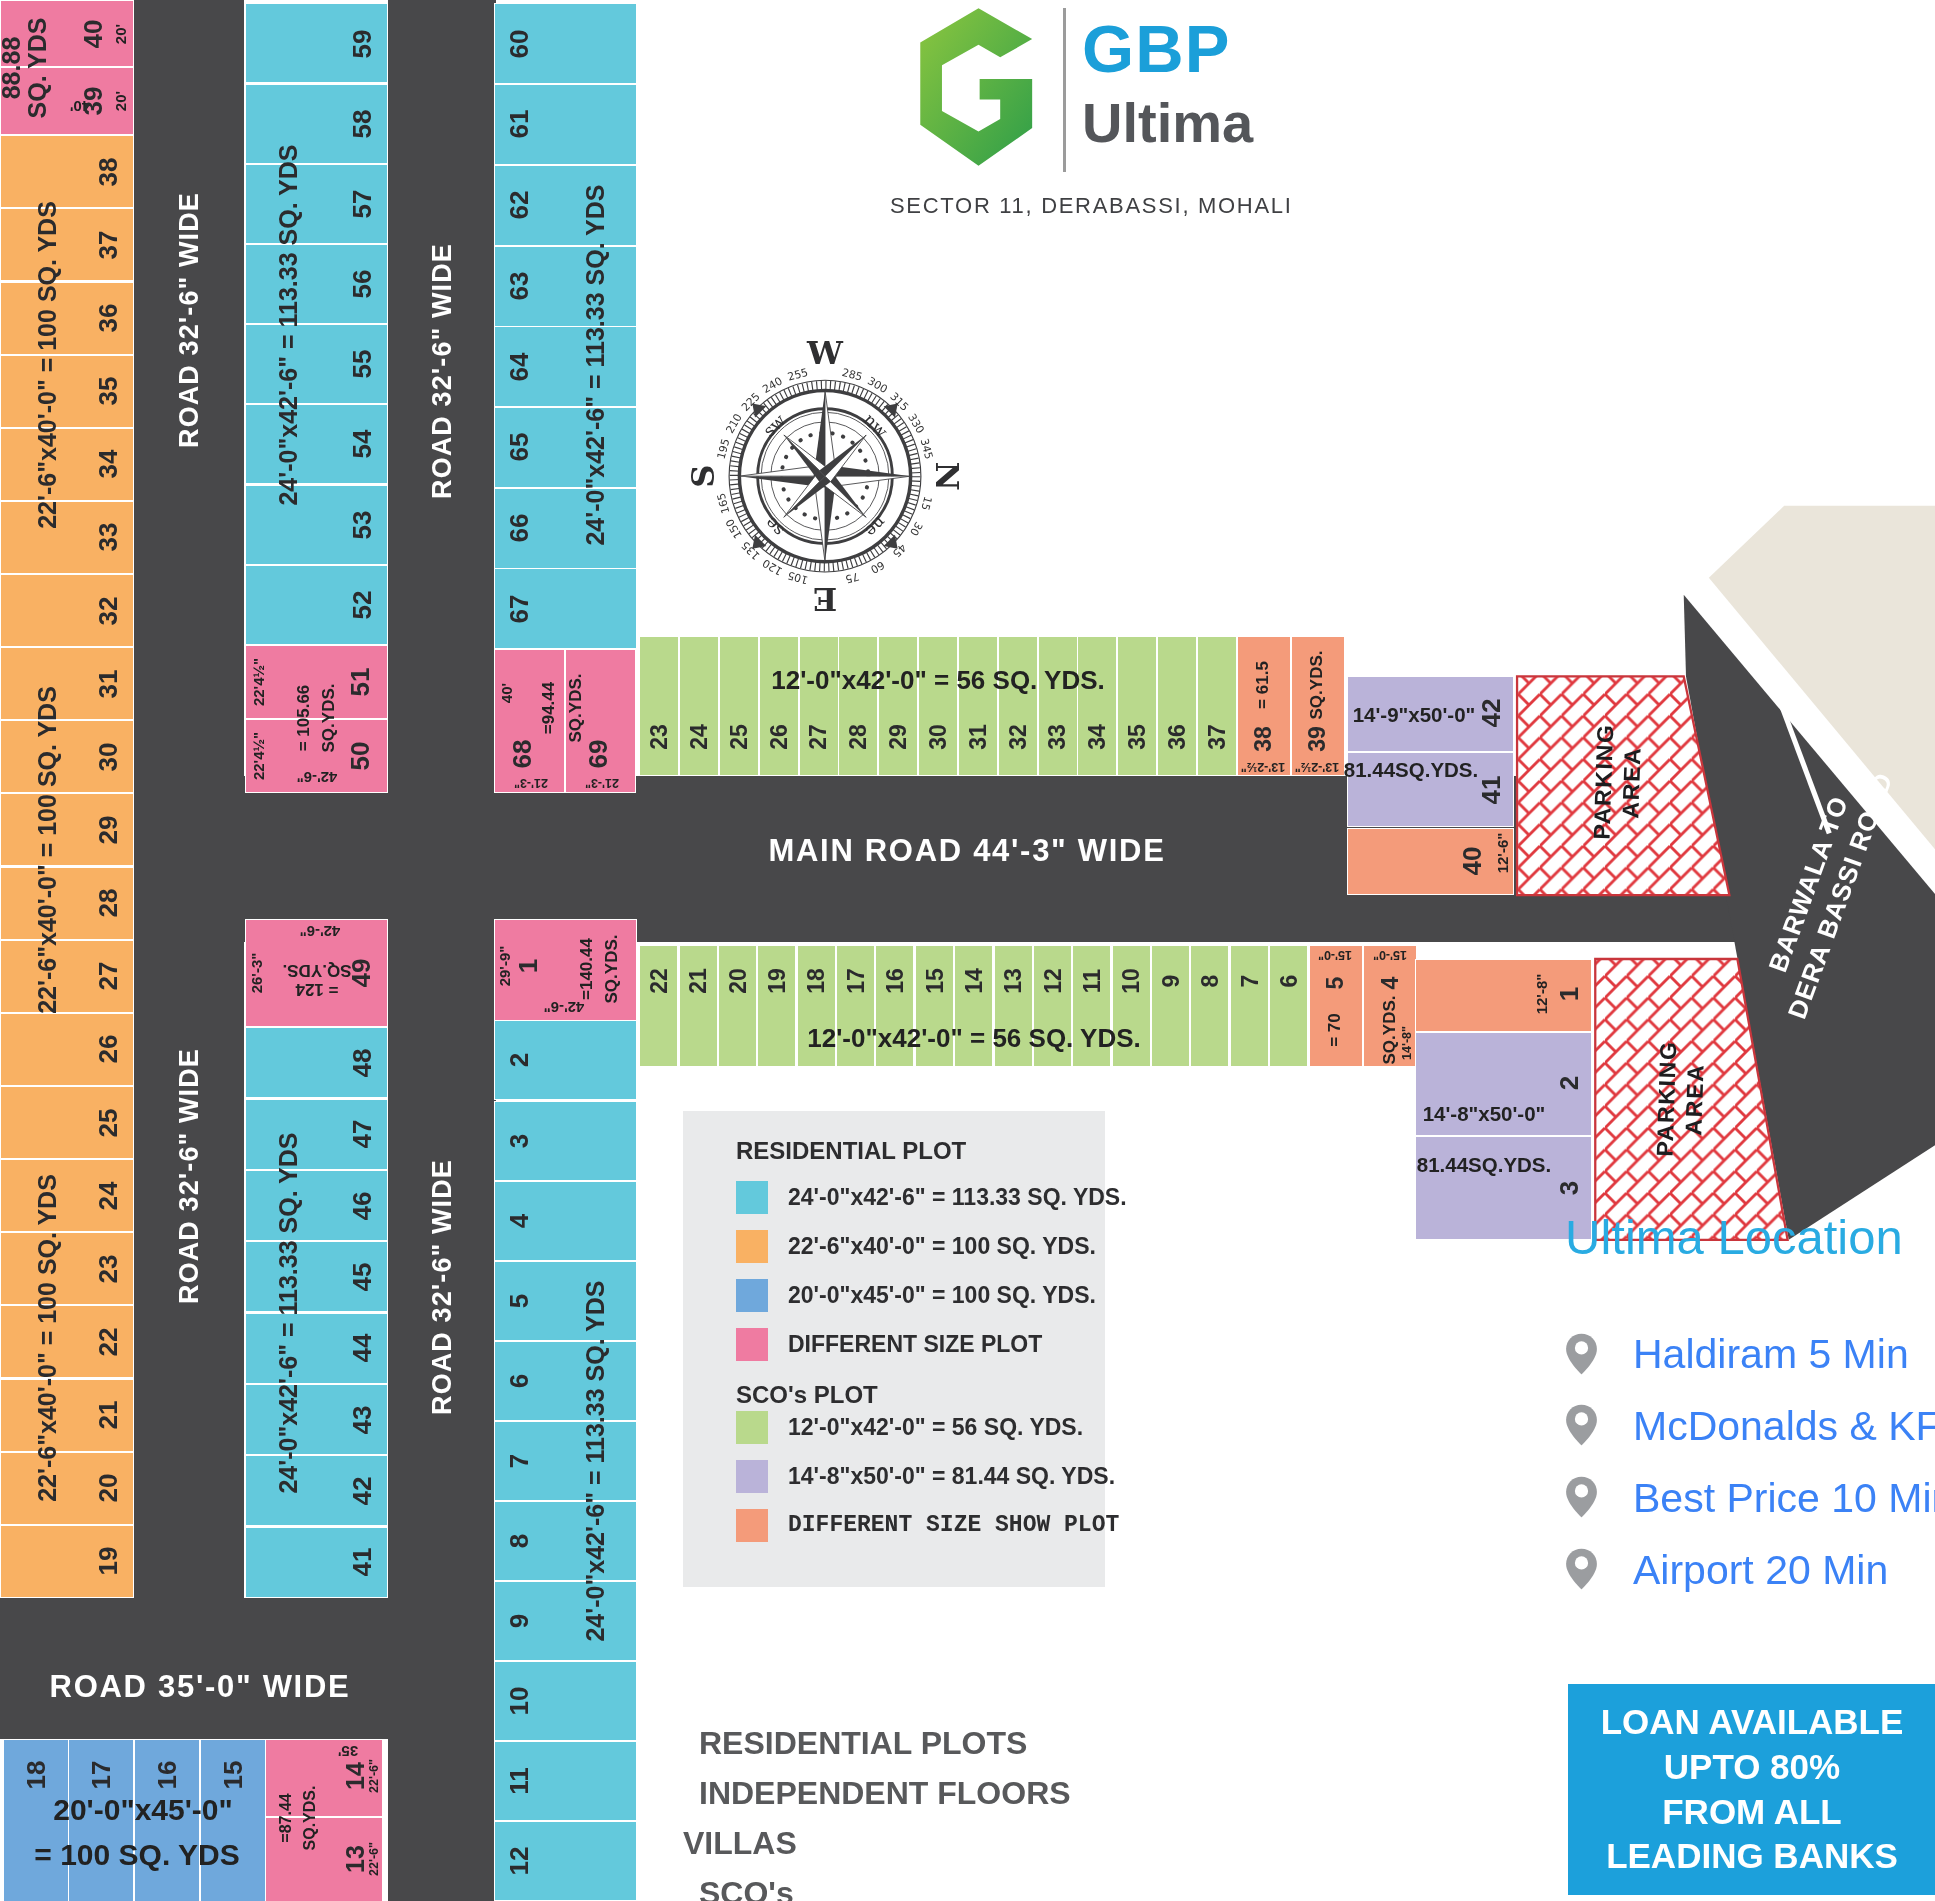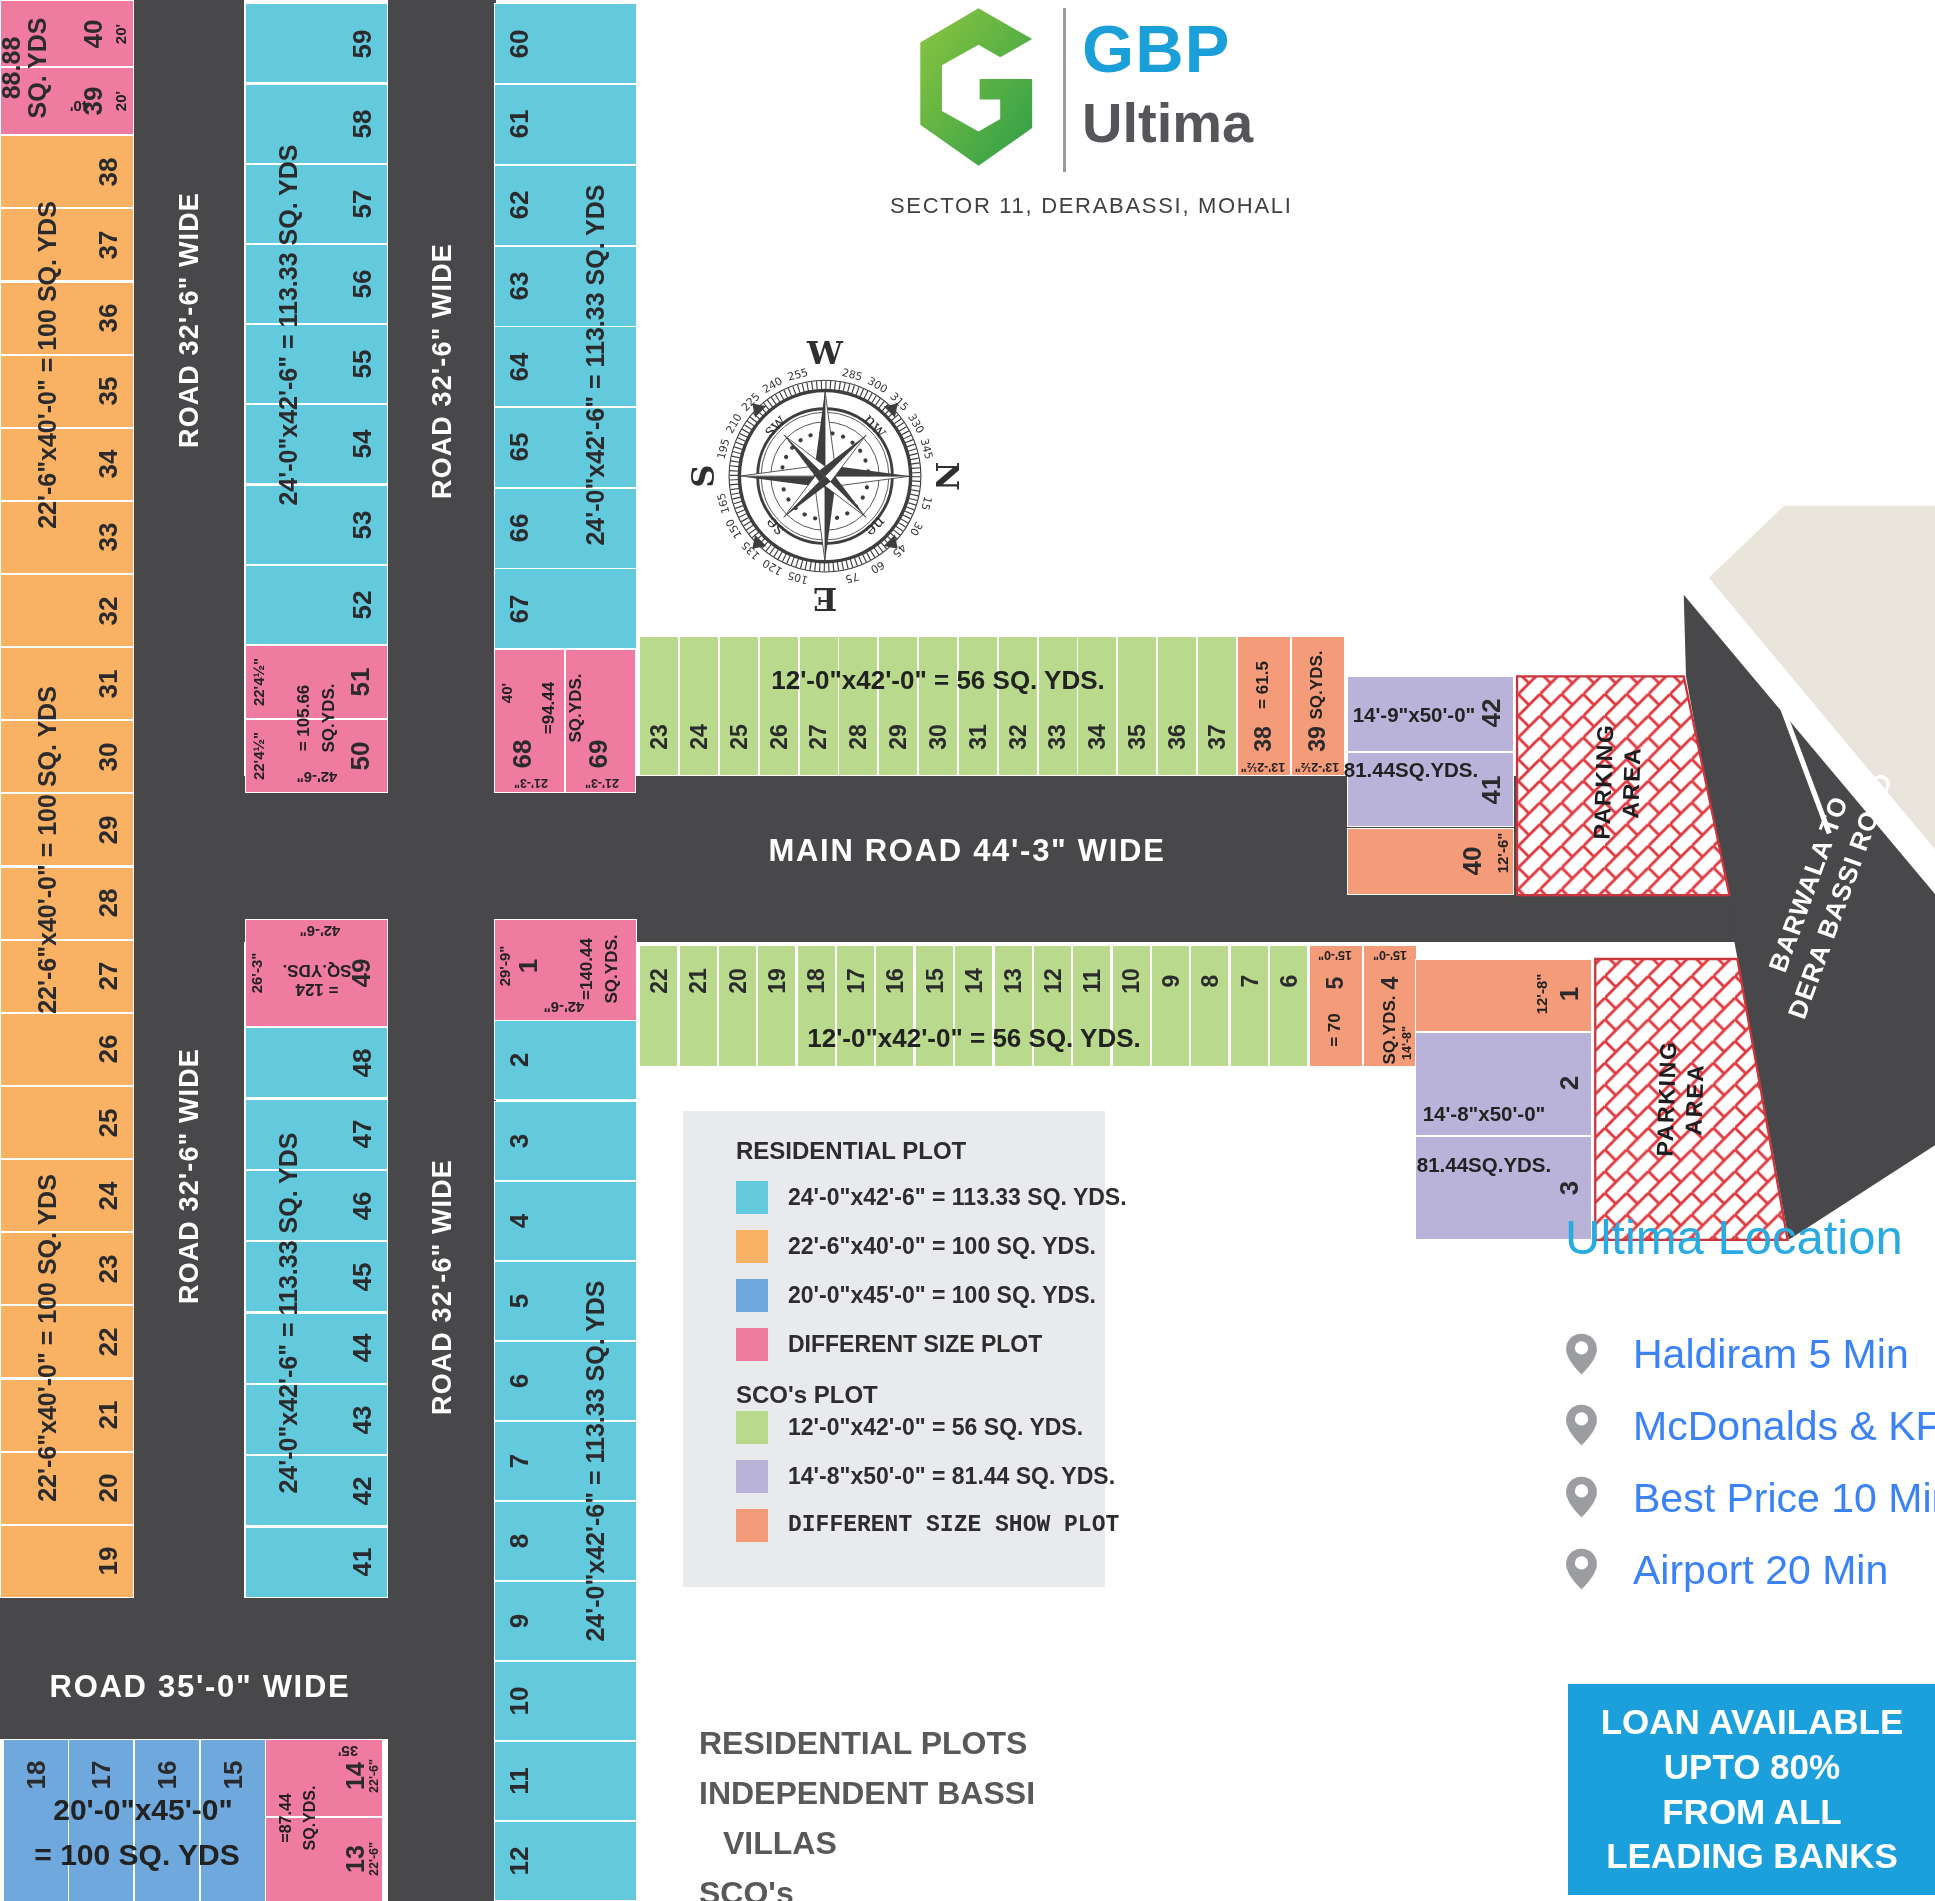--- a/index.html
+++ b/index.html
@@ -504,22 +504,22 @@
       <div class="ideal-item" style="left: 1633px; top: 1475px;">Best Price 10 Min</div>
       <svg width="33" height="42" viewBox="0 0 60 76" style="position: absolute; left: 1565px; top: 1548px;">
         <path d="M30 1 C14 1 2 13 2 29 C2 50 30 75 30 75 C30 75 58 50 58 29 C58 13 46 1 30 1 Z" fill="#9b9da0"></path>
         <circle cx="30" cy="27" r="12" fill="#fff"></circle>
       </svg>
       <div class="ideal-item" style="left: 1633px; top: 1547px;">Airport 20 Min</div>
     </div>
 
   <div id="town-items">
       <div class="town-item" style="left: 699px; top: 1725px;">RESIDENTIAL PLOTS</div>
-      <div class="town-item" style="left: 699px; top: 1775px;">INDEPENDENT BASSI</div>
-      <div class="town-item" style="left: 723px; top: 1825px;">VILLAS</div>
+      <div class="town-item" style="left: 699px; top: 1775px;">INDEPENDENT FLOORS</div>
+      <div class="town-item" style="left: 683px; top: 1825px;">VILLAS</div>
       <div class="town-item" style="left: 699px; top: 1875px;">SCO's</div>
     </div>
 
   <div class="loan-box" style="left:1568px;top:1684px;width:368px;height:211px;">
     <div class="loan-text">
       <div>LOAN AVAILABLE</div>
         <div>UPTO 80%</div>
       <div>FROM ALL</div>
         <div>LEADING BANKS</div>
     </div>

